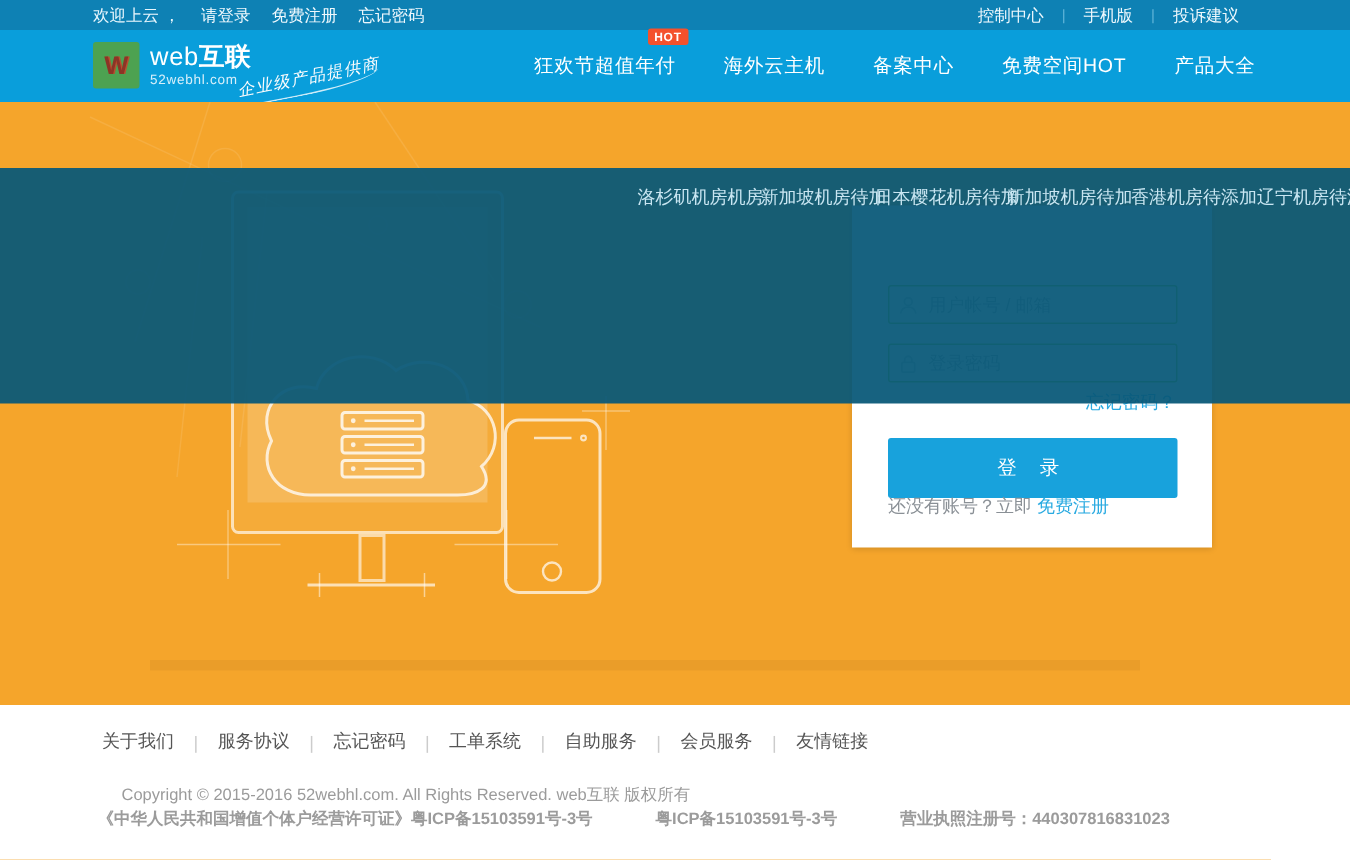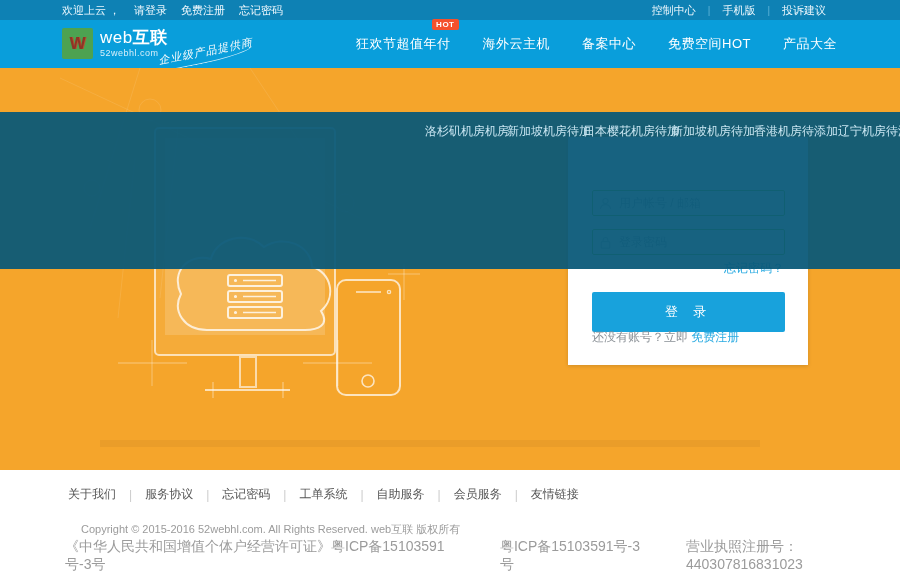--- a/index.html
+++ b/index.html
@@ -112,22 +112,22 @@
   .footer { position:absolute; left:0; top:470px; width:900px; height:103px; background:#fff; }
   .footer-links {
     position:absolute; left:68px; top:16px; display:flex; align-items:center;
     font-size:12px; color:#555;
   }
   .footer-links a { color:#555; text-decoration:none; padding:0 13px; }
   .footer-links a:first-child { padding-left:0; }
   .footer-links .sep { color:#ccc; }
   .copyright { position:absolute; left:65px; top:52px; font-size:11px; color:#9b9b9b;margin-left:16px; }
   .icp-row {
-    position:absolute; left:65px; top:68px; font-size:14px; color:#9b9b9b;
-    display:flex; gap:42px;
+    position:absolute; left:65px; top:68px; font-size:11px; color:#9b9b9b;
+    display:flex; gap:42px;font-weight:bold;
   }
 </style>
 </head>
 <body>
 
 <div class="page">
 
   <div class="topbar">
     <div class="topbar-left">
       <span>欢迎上云 ，</span>

